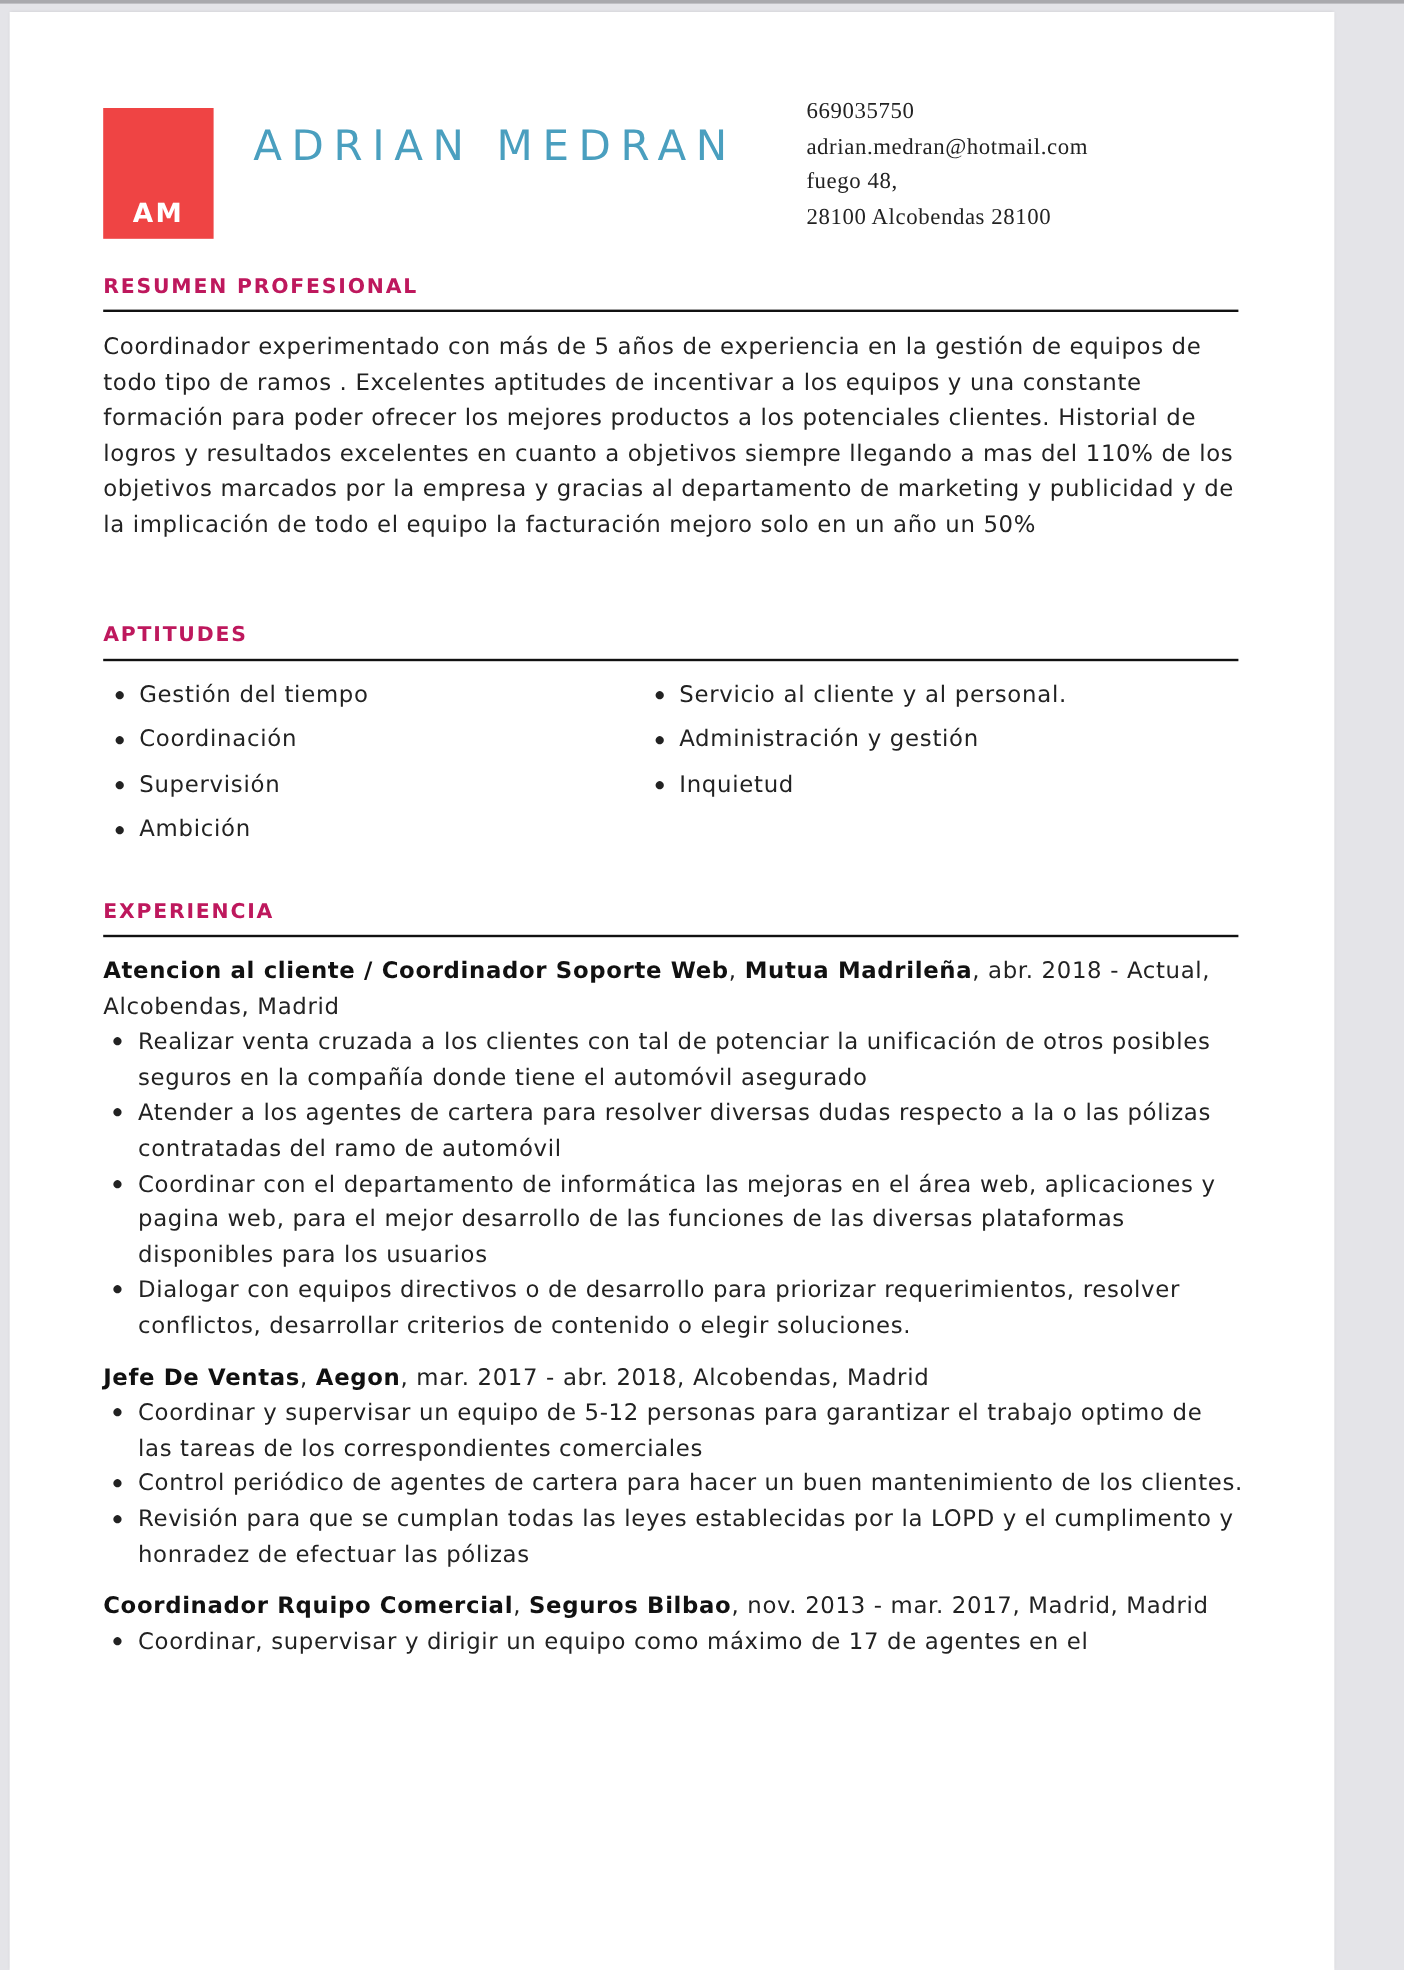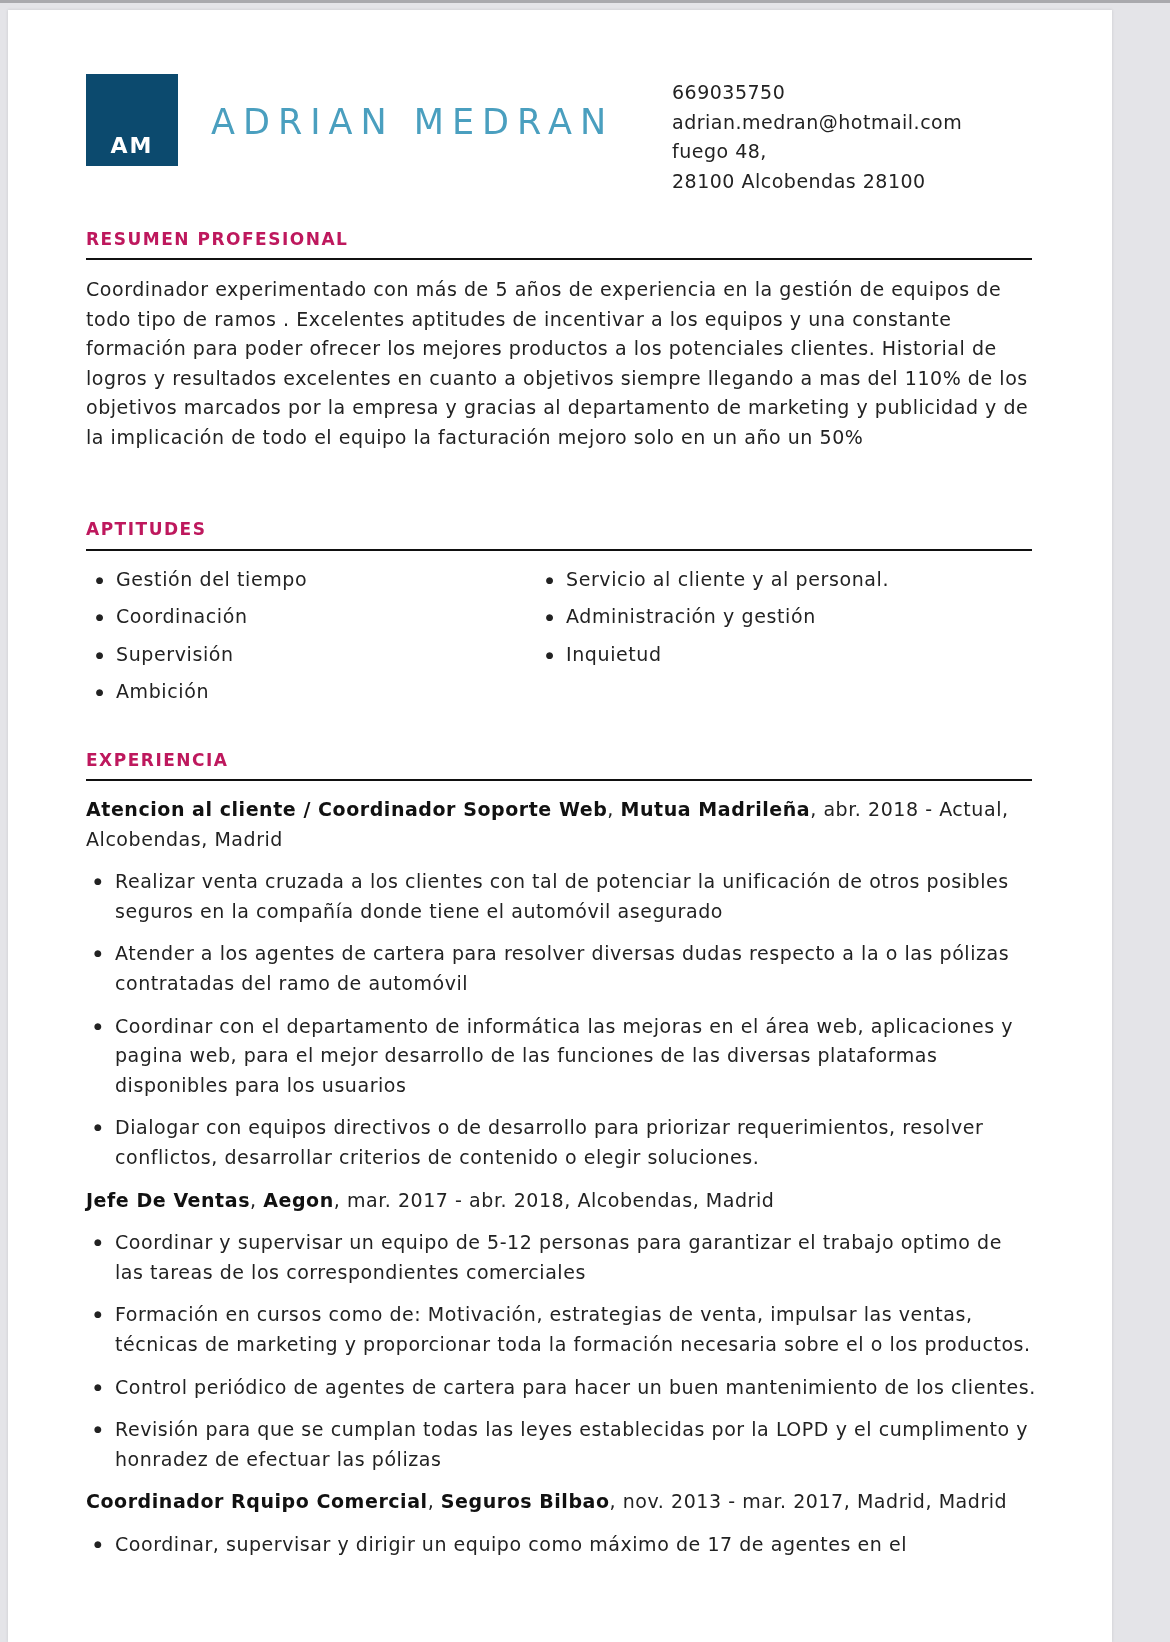--- a/index.html
+++ b/index.html
@@ -9,35 +9,35 @@
     font-family:"DejaVu Sans", sans-serif;
     position:relative;
   }
   .topbar { position:absolute; left:0; top:0; width:1170px; height:3px; background:#a9a9ad; }
   .sheet {
     position:absolute; left:8px; top:10px; width:1104px; height:1632px;
     background:#ffffff;
     box-shadow: 0 0 3px rgba(0,0,0,0.12);
   }
   .monogram {
-    position:absolute; left:78px; top:64px; width:92px; height:92px;
-    background:#0c4a6e;
+    position:absolute; left:78px; top:80px; width:92px; height:109px;
+    background:#ef4444;
   }
   .monogram span {
     position:absolute; left:0; right:0; bottom:8px; text-align:center;
     color:#fff; font-weight:bold; font-size:22px; letter-spacing:2px;
   }
   .name {
     position:absolute; left:203px; top:92px;
     color:#4a9fbf; font-size:35px; letter-spacing:8px; font-weight:normal;
     white-space:nowrap;
   }
   .contact {
     position:absolute; left:664px; top:68px;
-    font-size:19px; line-height:29.5px; color:#222; letter-spacing:0.5px;
+    font-size:19px; line-height:29.5px; color:#222; letter-spacing:0.5px;font-family:Liberation Serif, serif;
   }
   .section-title {
     position:absolute; left:78px;
     color:#be185d; font-weight:bold; font-size:17px; letter-spacing:1.5px;
   }
   .rule {
     position:absolute; left:78px; width:946px; height:0;
     border-top:2.5px solid #111;
   }
   .para {
@@ -52,21 +52,21 @@
   .skill-item { height:37.3px; line-height:24px; white-space:nowrap; }
   .bullet { display:inline-block; width:30px; text-align:center; }
   .bullet::before { content:"\25CF"; font-size:9px; position:relative; top:-3px; left:-1px; }
   .exp {
     position:absolute; left:78px; width:950px;
     font-size:19px; line-height:29.6px; color:#222; letter-spacing:0.55px;
   }
   .job { margin-bottom:13px; }
   .job-head b { font-weight:bold; color:#111;text-align:center; }
   .job ul { list-style:none; margin:0; padding:0; }
-  .job li { position:relative; padding-left:29px;margin-top:13px; }
+  .job li { position:relative; padding-left:29px; }
   .job li::before {
     content:"\25CF"; position:absolute; left:8px; top:0; font-size:9px;
   }
 </style>
 </head>
 <body>
 
 <div class="topbar"></div>
 
 <div class="sheet">
@@ -115,21 +115,20 @@
         <li>Atender a los agentes de cartera para resolver diversas dudas respecto a la o las pólizas contratadas del ramo de automóvil</li>
         <li>Coordinar con el departamento de informática las mejoras en el área web, aplicaciones y pagina web, para el mejor desarrollo de las funciones de las diversas plataformas disponibles para los usuarios</li>
         <li>Dialogar con equipos directivos o de desarrollo para priorizar requerimientos, resolver conflictos, desarrollar criterios de contenido o elegir soluciones.</li>
       </ul>
     </div>
 
     <div class="job">
       <div class="job-head"><b>Jefe De Ventas</b><span>, </span><b>Aegon</b><span>, mar. 2017 - abr. 2018, Alcobendas, Madrid</span></div>
       <ul>
         <li>Coordinar y supervisar un equipo de 5-12 personas para garantizar el trabajo optimo de las tareas de los correspondientes comerciales</li>
-        <li>Formación en cursos como de: Motivación, estrategias de venta, impulsar las ventas, técnicas de marketing y proporcionar toda la formación necesaria sobre el o los productos.</li>
         <li>Control periódico de agentes de cartera para hacer un buen mantenimiento de los clientes.</li>
         <li>Revisión para que se cumplan todas las leyes establecidas por la LOPD y el cumplimento y honradez de efectuar las pólizas</li>
       </ul>
     </div>
 
     <div class="job">
       <div class="job-head"><b>Coordinador Rquipo Comercial</b><span>, </span><b>Seguros Bilbao</b><span>, nov. 2013 - mar. 2017, Madrid, Madrid</span></div>
       <ul>
         <li>Coordinar, supervisar y dirigir un equipo como máximo de 17 de agentes en el</li>
       </ul>

